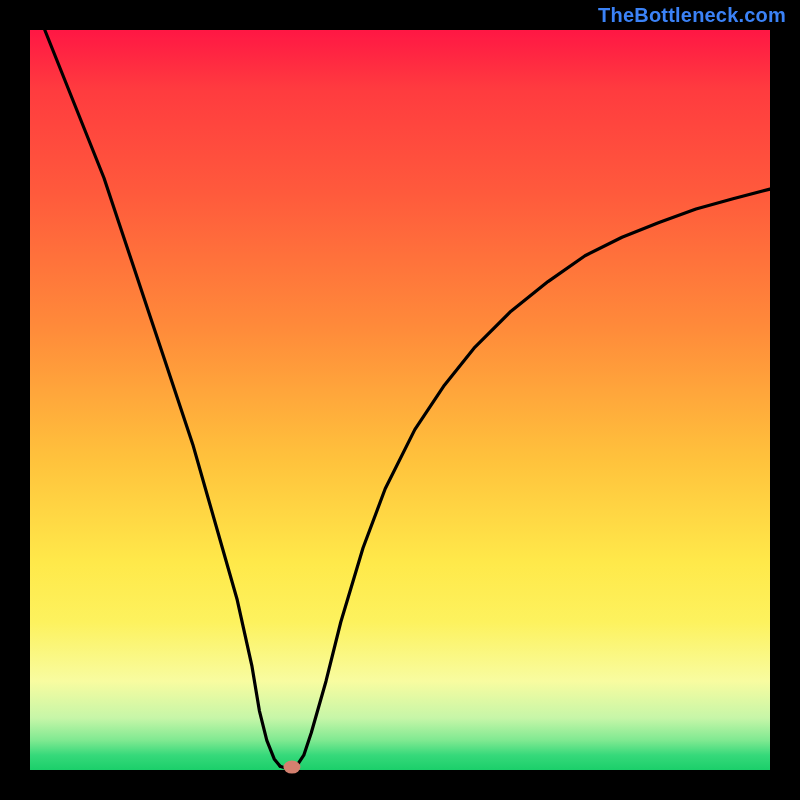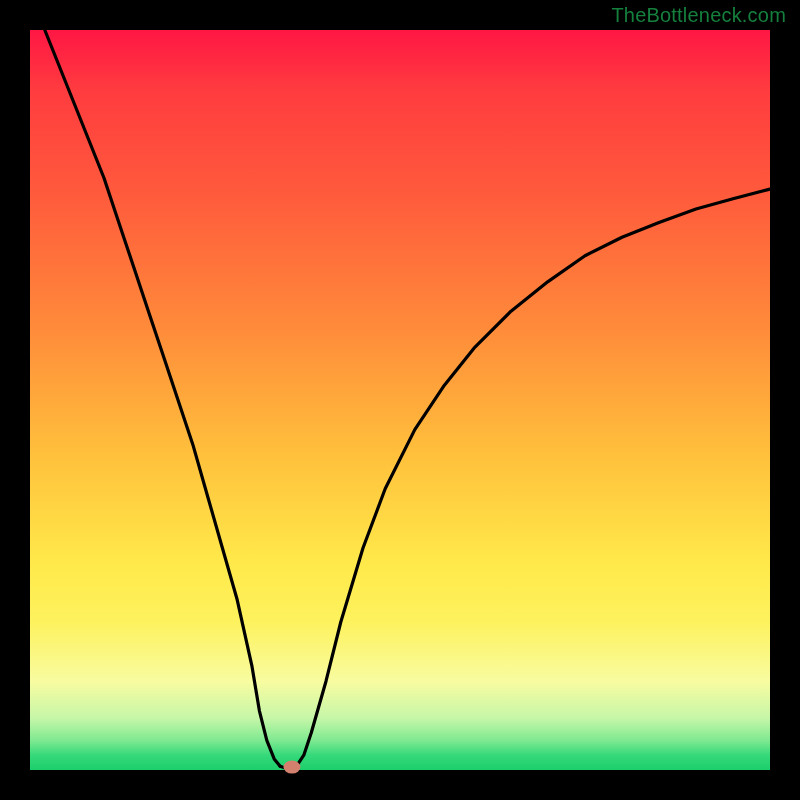--- a/index.html
+++ b/index.html
@@ -39,24 +39,24 @@
       #c6f6a8 93%,
       #7fe991 96%,
       #36d97a 98%,
       #1bcf6a 100%
     );
   }
   .attribution {
     position: absolute;
     top: 4px;
     right: 14px;
-    color: #15803d;
+    color: #3b82f6;
     font-size: 20px;
     letter-spacing: 0.2px;
-    font-weight: 400;
+    font-weight: 700;
     user-select: none;
   }
   svg.curve {
     position: absolute;
     top: 0;
     left: 0;
     width: 740px;
     height: 740px;
     overflow: visible;
   }

